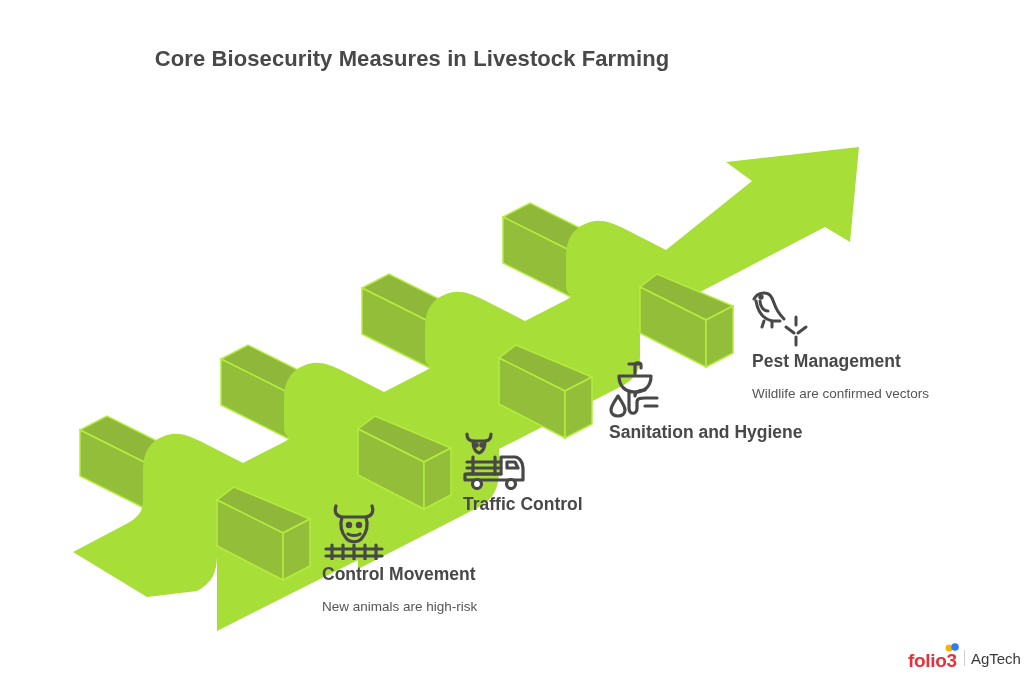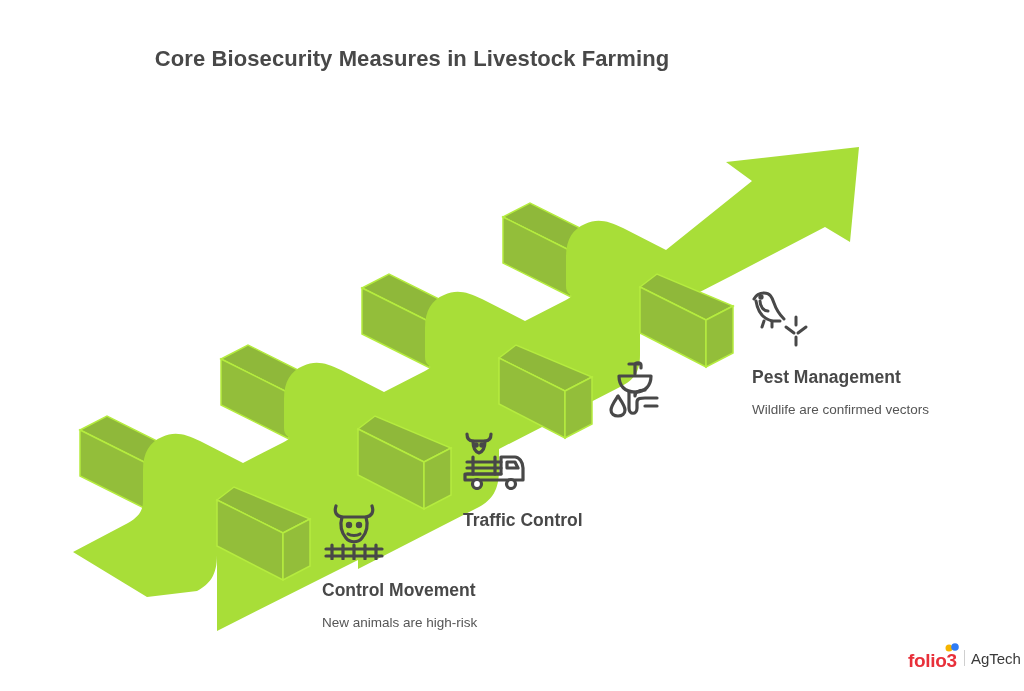--- a/index.html
+++ b/index.html
@@ -3,21 +3,21 @@
 <meta charset="utf-8">
 <style>
   html, body { margin: 0; padding: 0; background: #ffffff; }
   body { width: 1024px; height: 691px; position: relative; overflow: hidden;
          font-family: "Liberation Sans", "DejaVu Sans", sans-serif; }
   .title { position: absolute; left: 0; width: 824px; top: 46px; text-align: center;
            font-size: 22px; font-weight: bold; color: #484848; letter-spacing: 0.1px; }
   svg.art { position: absolute; left: 0; top: 0; }
   .step { position: absolute; }
   .step .icon { width: 64px; height: 58px; display: block; }
-  .step .label { font-size: 17.5px; font-weight: bold; color: #484848; white-space: nowrap; margin-top: 20px; }
+  .step .label { font-size: 17.5px; font-weight: bold; color: #484848; white-space: nowrap; margin-top: 4px; }
   .step .desc { font-size: 13.5px; color: #555555; white-space: nowrap; margin-top: 14px; text-align: center; }
   .logo { position: absolute; left: 908px; top: 650px; display: flex; align-items: flex-start; }
   .logo .brand { font-size: 19px; font-weight: bold; color: #e8303a; position: relative; letter-spacing: -0.3px; }
   .logo .dots { position: absolute; right: -2px; top: -7px; width: 14px; height: 9px; }
   .logo .sep { width: 1px; height: 16px; background: #cfcfcf; margin: 0 6px 0 7px; }
   .logo .sub { font-size: 15px; color: #3a3a3a; }
 </style>
 </head>
 <body>
 
@@ -132,20 +132,21 @@
 <div class="step" style="left:609px; top:360px;">
   <svg class="icon" viewBox="0 0 64 58" fill="none" stroke="#484848" stroke-width="3.2" stroke-linecap="round" stroke-linejoin="round">
     <path d="M26,14 L26,5 C26,2 32,2 32,5 L32,8"></path>
     <path d="M20,4 L30,4"></path>
     <path d="M10,16 L42,16 C42,26 36,32 26,32 C16,32 10,26 10,16 Z"></path>
     <path d="M20,32 L20,48 C20,55 28,55 28,48 L28,42 C28,38 32,38 36,38 L48,38"></path>
     <path d="M26,32 L26,36 C26,30 34,30 36,30"></path>
     <path d="M36,46 L48,46"></path>
     <path d="M9,36 C5,42 2,46 2,50 C2,54 5,56 9,56 C13,56 16,54 16,50 C16,46 13,42 9,36 Z"></path>
   </svg>
+  <div class="label">Sanitation and Hygiene</div>
 </div>
 
 <div class="step" style="left:752px; top:289px;">
   <svg class="icon" viewBox="0 0 64 58" fill="none" stroke="#484848" stroke-width="3" stroke-linecap="round" stroke-linejoin="round">
     <path d="M2,10 C4,6 8,4 12,4 C18,4 20,8 22,14 C24,20 28,26 32,30"></path>
     <path d="M4,12 C6,24 12,30 20,32 L28,32"></path>
     <path d="M8,12 C8,18 12,22 16,22"></path>
     <circle cx="9" cy="8" r="1.2" fill="#484848"></circle>
     <path d="M12,32 L10,38 M20,32 L20,38"></path>
     <path d="M44,28 L44,36 M44,48 L44,56 M34,38 L42,44 M54,38 L46,44"></path>

